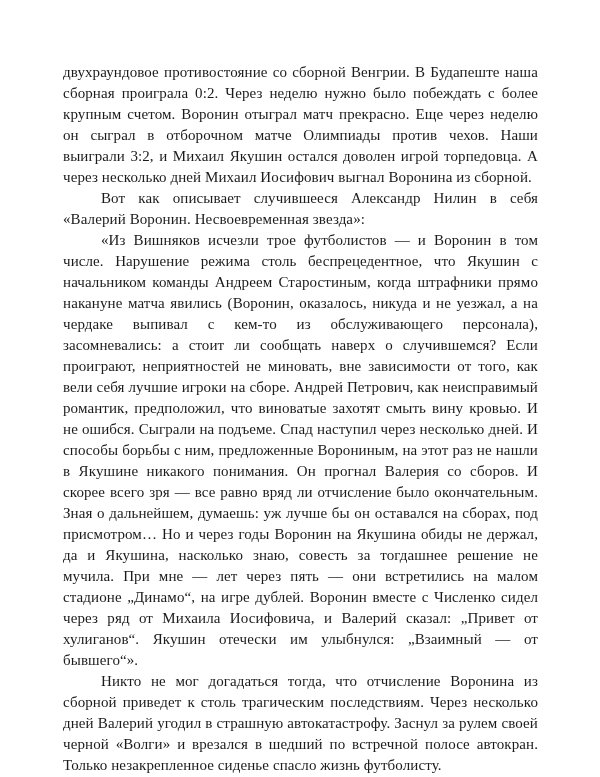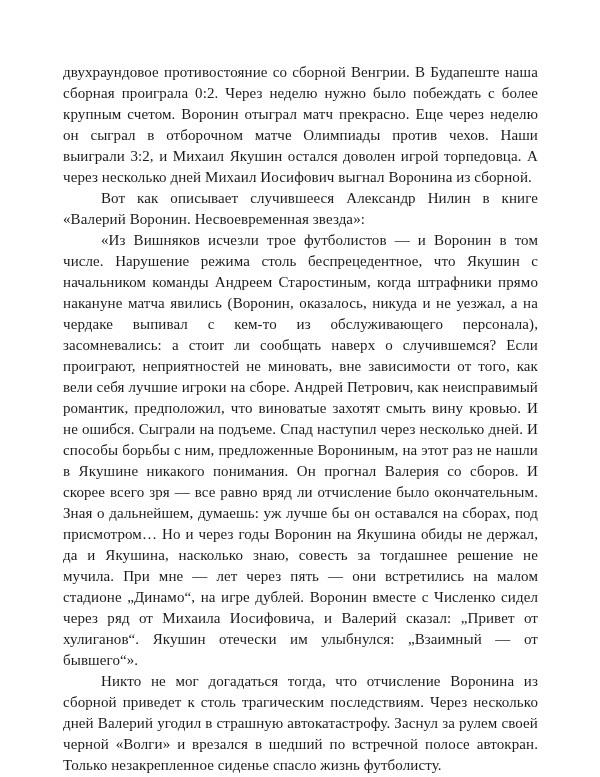--- a/index.html
+++ b/index.html
@@ -32,19 +32,19 @@
   .text-block p.indent {
     text-indent: 38px;
   }
 </style>
 </head>
 <body>
 
 <div class="page">
   <div class="text-block">
     <p>двухраундовое противостояние со сборной Венгрии. В Будапеште наша сборная проиграла 0:2. Через неделю нужно было побеждать с более крупным счетом. Воронин отыграл матч прекрасно. Еще через неделю он сыграл в отборочном матче Олимпиады против чехов. Наши выиграли 3:2, и Михаил Якушин остался доволен игрой торпедовца. А через несколько дней Михаил Иосифович выгнал Воронина из сборной.</p>
-    <p class="indent">Вот как описывает случившееся Александр Нилин в книге «Валерий Воронин. Несвоевременная звезда»:</p>
+    <p class="indent">Вот как описывает случившееся Александр Нилин в себя «Валерий Воронин. Несвоевременная звезда»:</p>
     <p class="indent">«Из Вишняков исчезли трое футболистов — и Воронин в том числе. Нарушение режима столь беспрецедентное, что Якушин с начальником команды Андреем Старостиным, когда штрафники прямо накануне матча явились (Воронин, оказалось, никуда и не уезжал, а на чердаке выпивал с кем-то из обслуживающего персонала), засомневались: а стоит ли сообщать наверх о случившемся? Если проиграют, неприятностей не миновать, вне зависимости от того, как вели себя лучшие игроки на сборе. Андрей Петрович, как неисправимый романтик, предположил, что виноватые захотят смыть вину кровью. И не ошибся. Сыграли на подъеме. Спад наступил через несколько дней. И способы борьбы с ним, предложенные Ворониным, на этот раз не нашли в Якушине никакого понимания. Он прогнал Валерия со сборов. И скорее всего зря — все равно вряд ли отчисление было окончательным. Зная о дальнейшем, думаешь: уж лучше бы он оставался на сборах, под присмотром… Но и через годы Воронин на Якушина обиды не держал, да и Якушина, насколько знаю, совесть за тогдашнее решение не мучила. При мне — лет через пять — они встретились на малом стадионе „Динамо“, на игре дублей. Воронин вместе с Численко сидел через ряд от Михаила Иосифовича, и Валерий сказал: „Привет от хулиганов“. Якушин отечески им улыбнулся: „Взаимный — от бывшего“».</p>
     <p class="indent">Никто не мог догадаться тогда, что отчисление Воронина из сборной приведет к столь трагическим последствиям. Через несколько дней Валерий угодил в страшную автокатастрофу. Заснул за рулем своей черной «Волги» и врезался в шедший по встречной полосе автокран. Только незакрепленное сиденье спасло жизнь футболисту.</p>
     <p class="indent">Последствия майской подмосковной аварии 1968 года оказались ужасными. Врачи вытащили Воронина с того света — он пережил клиническую смерть, перенес несколько операций. Лицо было изуродовано так, что его с трудом узнавали знакомые.</p>
 
   </div>
 </div>
 
 </body></html>

